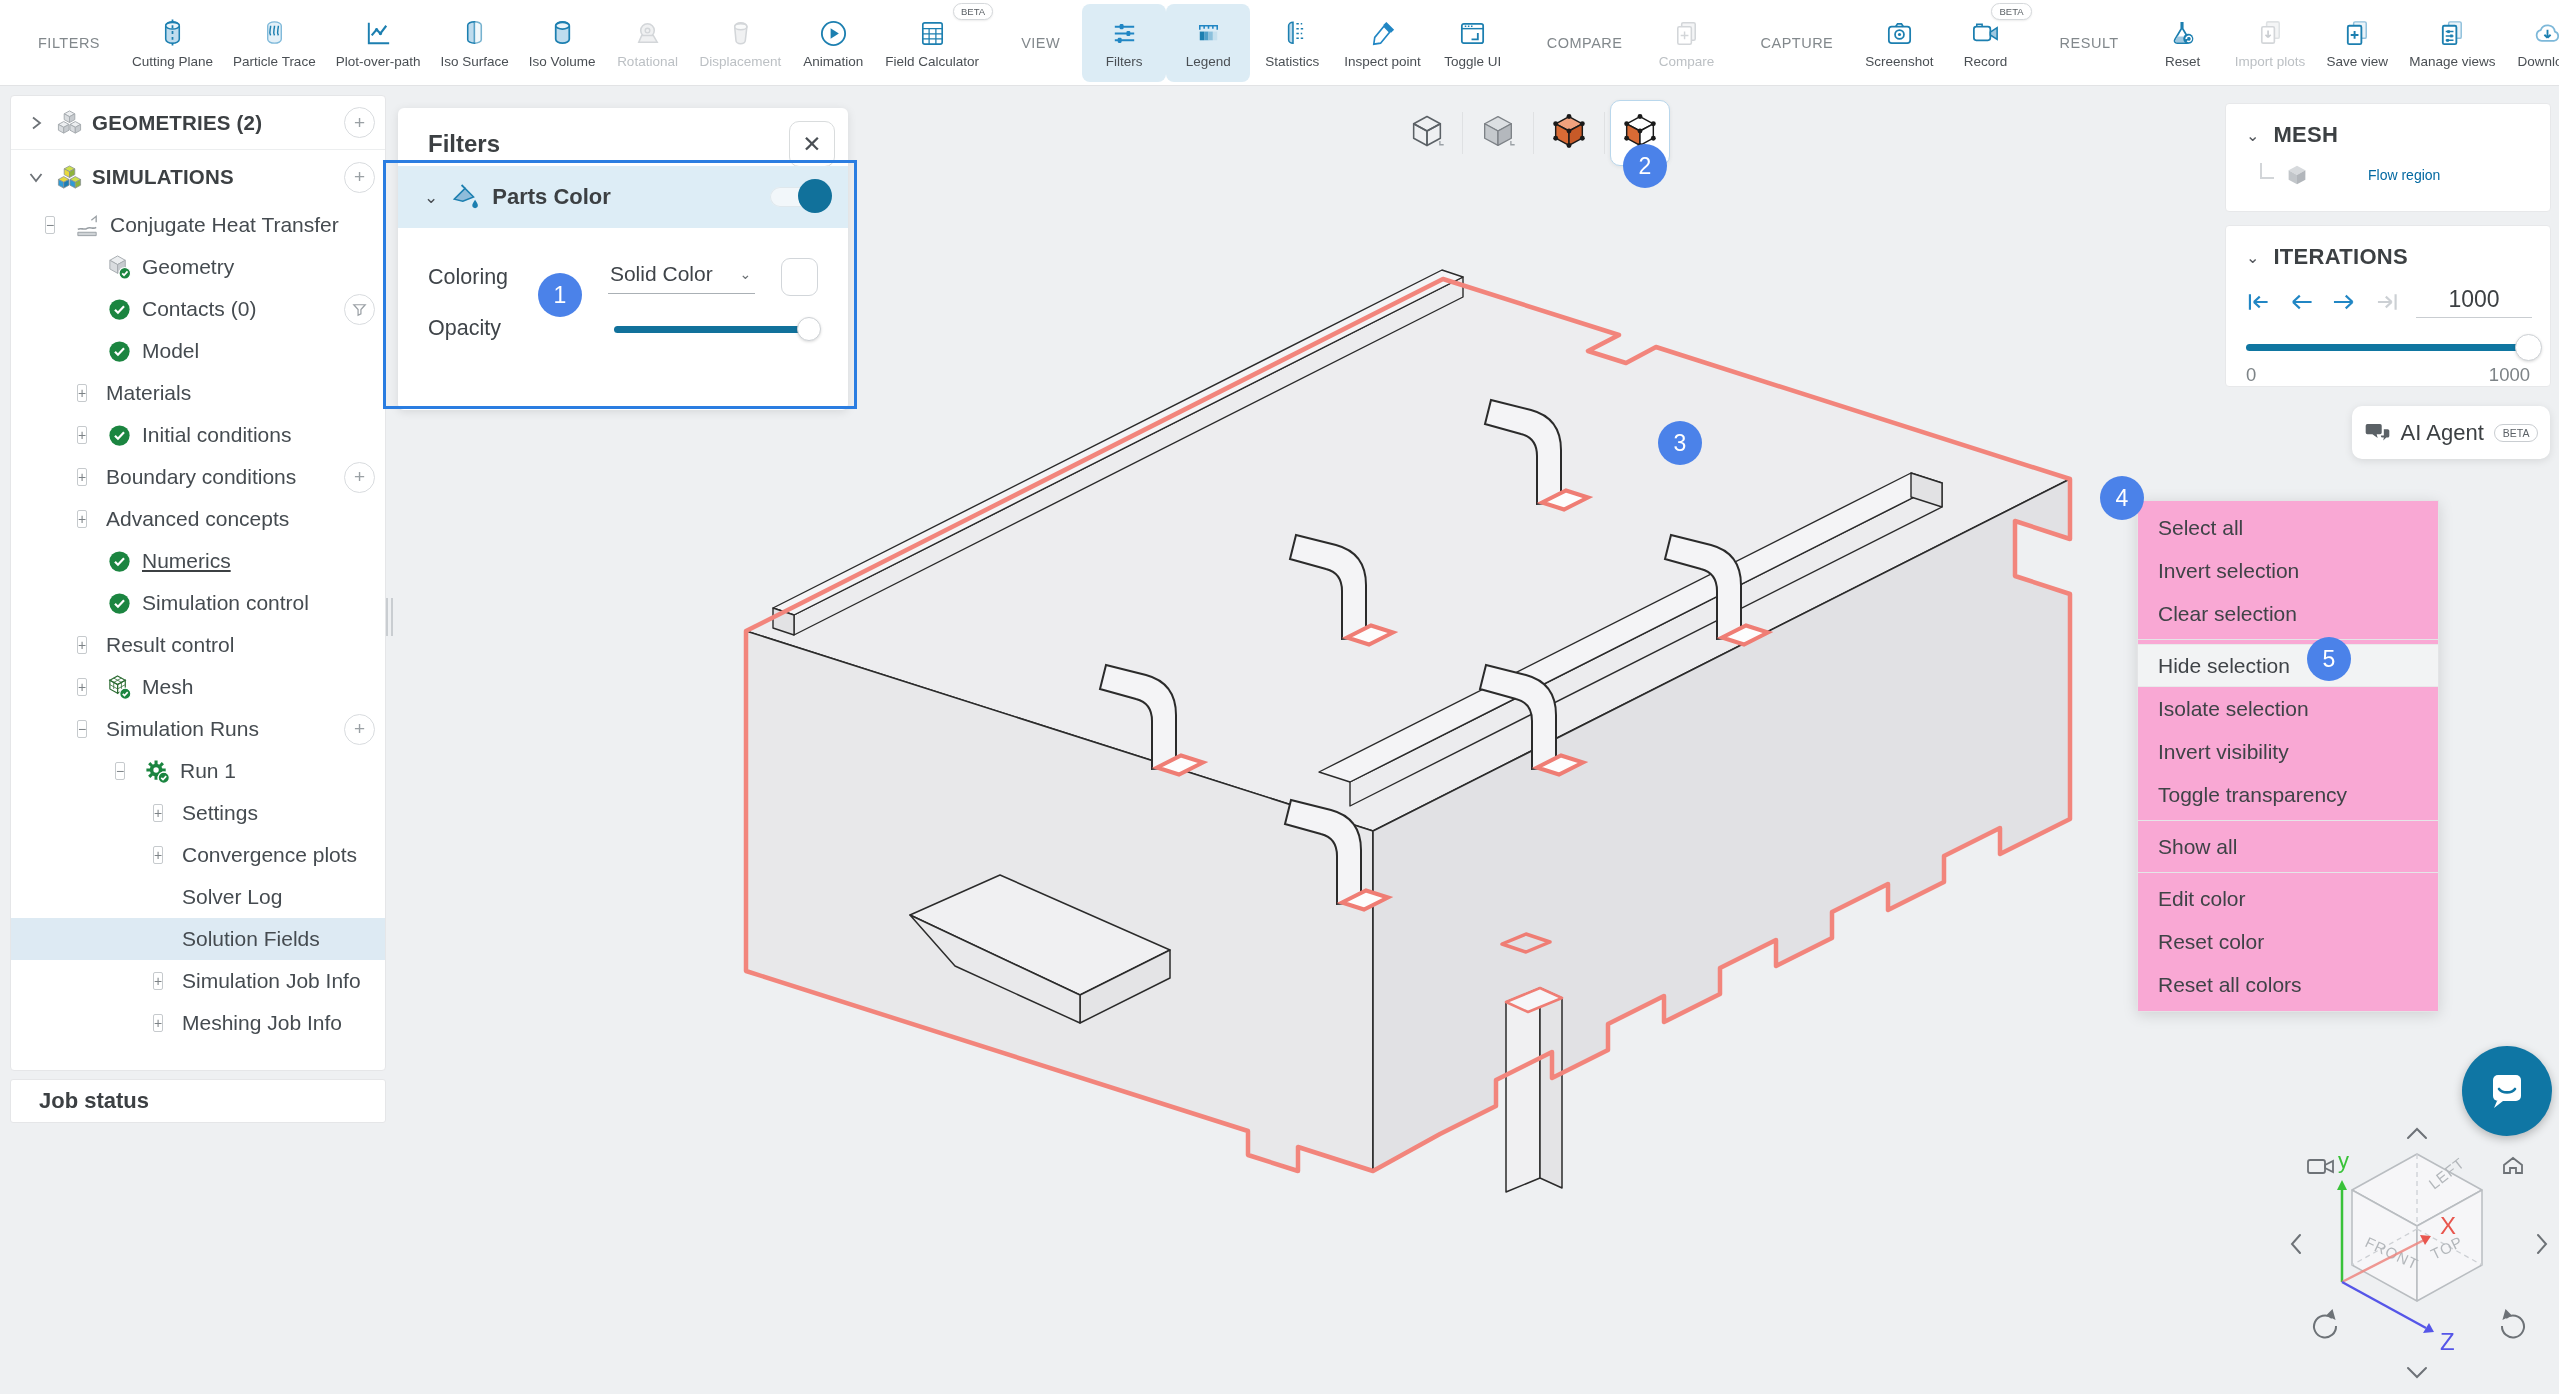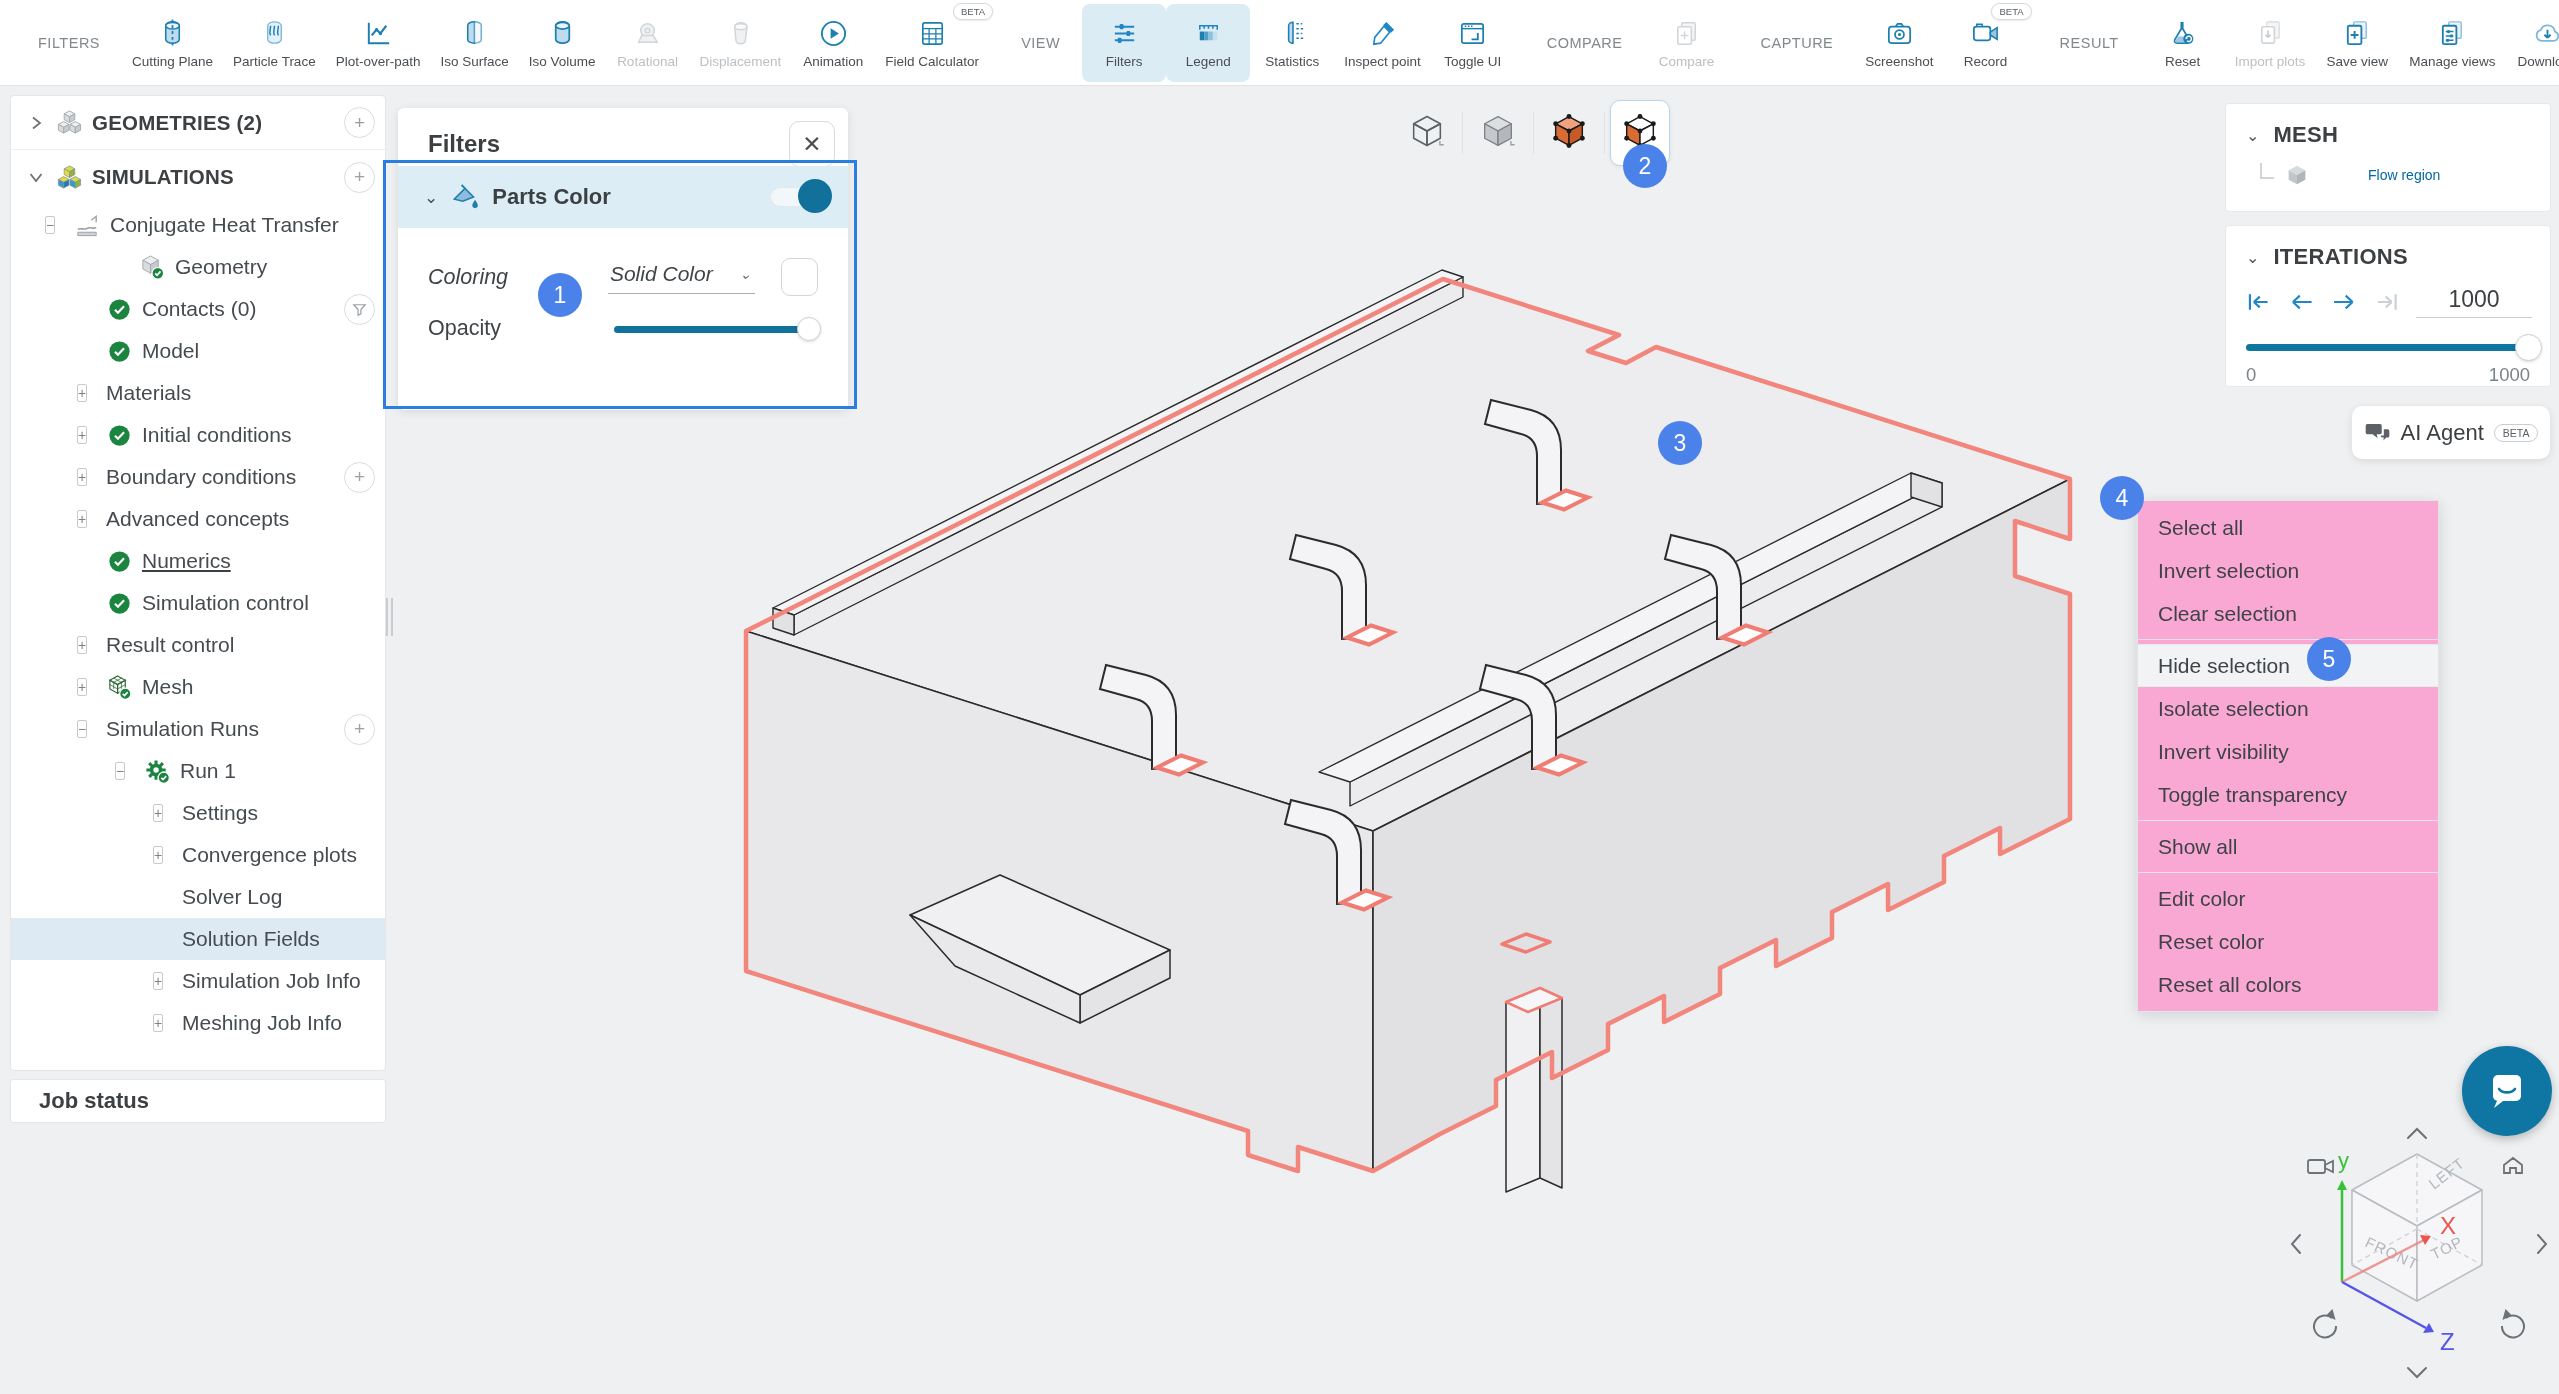--- a/index.html
+++ b/index.html
@@ -437,21 +437,21 @@
       <span class="tree-exp-slot"><span class="exp-box">−</span></span>
       <span class="tree-icon">
         <svg viewBox="0 0 28 28">
           <path d="M4 21h19v3.5H4z" fill="#cfd3d6" stroke="#9aa0a5" stroke-width="1"></path>
           <path d="M4 18c3-2.2 6.5 1.2 9.5-1s6.5 1.2 9.5-1" fill="none" stroke="#9aa0a5" stroke-width="1.6"></path>
           <path d="M18 8.5l5-4v6" fill="none" stroke="#9aa0a5" stroke-width="1.4"></path>
         </svg>
       </span>
       <span class="tree-label">Conjugate Heat Transfer</span>
     </div>
-    <div class="tree-row" style="padding-left: 99px;">
+    <div class="tree-row" style="padding-left: 66px;">
       <span class="tree-exp-slot"></span>
       <span class="tree-icon">
         <svg viewBox="0 0 28 28">
           <polygon points="12,2 20,6.5 12,11 4,6.5" fill="#eceef0" stroke="#a6abaf"></polygon>
           <polygon points="4,6.5 12,11 12,20 4,15.5" fill="#d9dcdf" stroke="#a6abaf"></polygon>
           <polygon points="20,6.5 12,11 12,20 20,15.5" fill="#c7cbcf" stroke="#a6abaf"></polygon>
           <circle cx="19.5" cy="20" r="6" fill="#1b8540" stroke="#fff" stroke-width="1.2"></circle>
           <path d="M16.8 20.1l1.9 1.9 3.6-3.9" stroke="#fff" stroke-width="1.8" fill="none"></path>
         </svg>
       </span>
@@ -729,21 +729,21 @@
           <path d="M4 16L14 6l8 8-10 4z" fill="#8fbcda" stroke="#1c7fb0" stroke-width="1.4"></path>
           <path d="M14 6l-3.2-3.2" stroke="#1c7fb0" stroke-width="1.7"></path>
           <path d="M23.4 16.6c1.5 2.3 2.6 4 2.6 5.2a2.6 2.6 0 0 1-5.2 0c0-1.2 1.1-2.9 2.6-5.2z" fill="#1c7fb0"></path>
         </svg></span>
     <span class="pc-title">Parts Color</span>
     <span class="pc-toggle">
         <span class="track"></span>
         <span class="knob"></span>
       </span>
   </div>
-  <div class="pc-row" style="top:150px;font-style:italic;">
+  <div class="pc-row" style="top:150px;">
     <span class="pc-row-label">Coloring</span>
     <span class="pc-dropdown">
       <span class="val">Solid Color</span>
       <span class="chev">⌄</span>
     </span>
     <span class="pc-swatch"></span>
   </div>
   <div class="pc-row" style="top:208px;">
     <span class="pc-row-label">Opacity</span>
     <span class="pc-slider">

